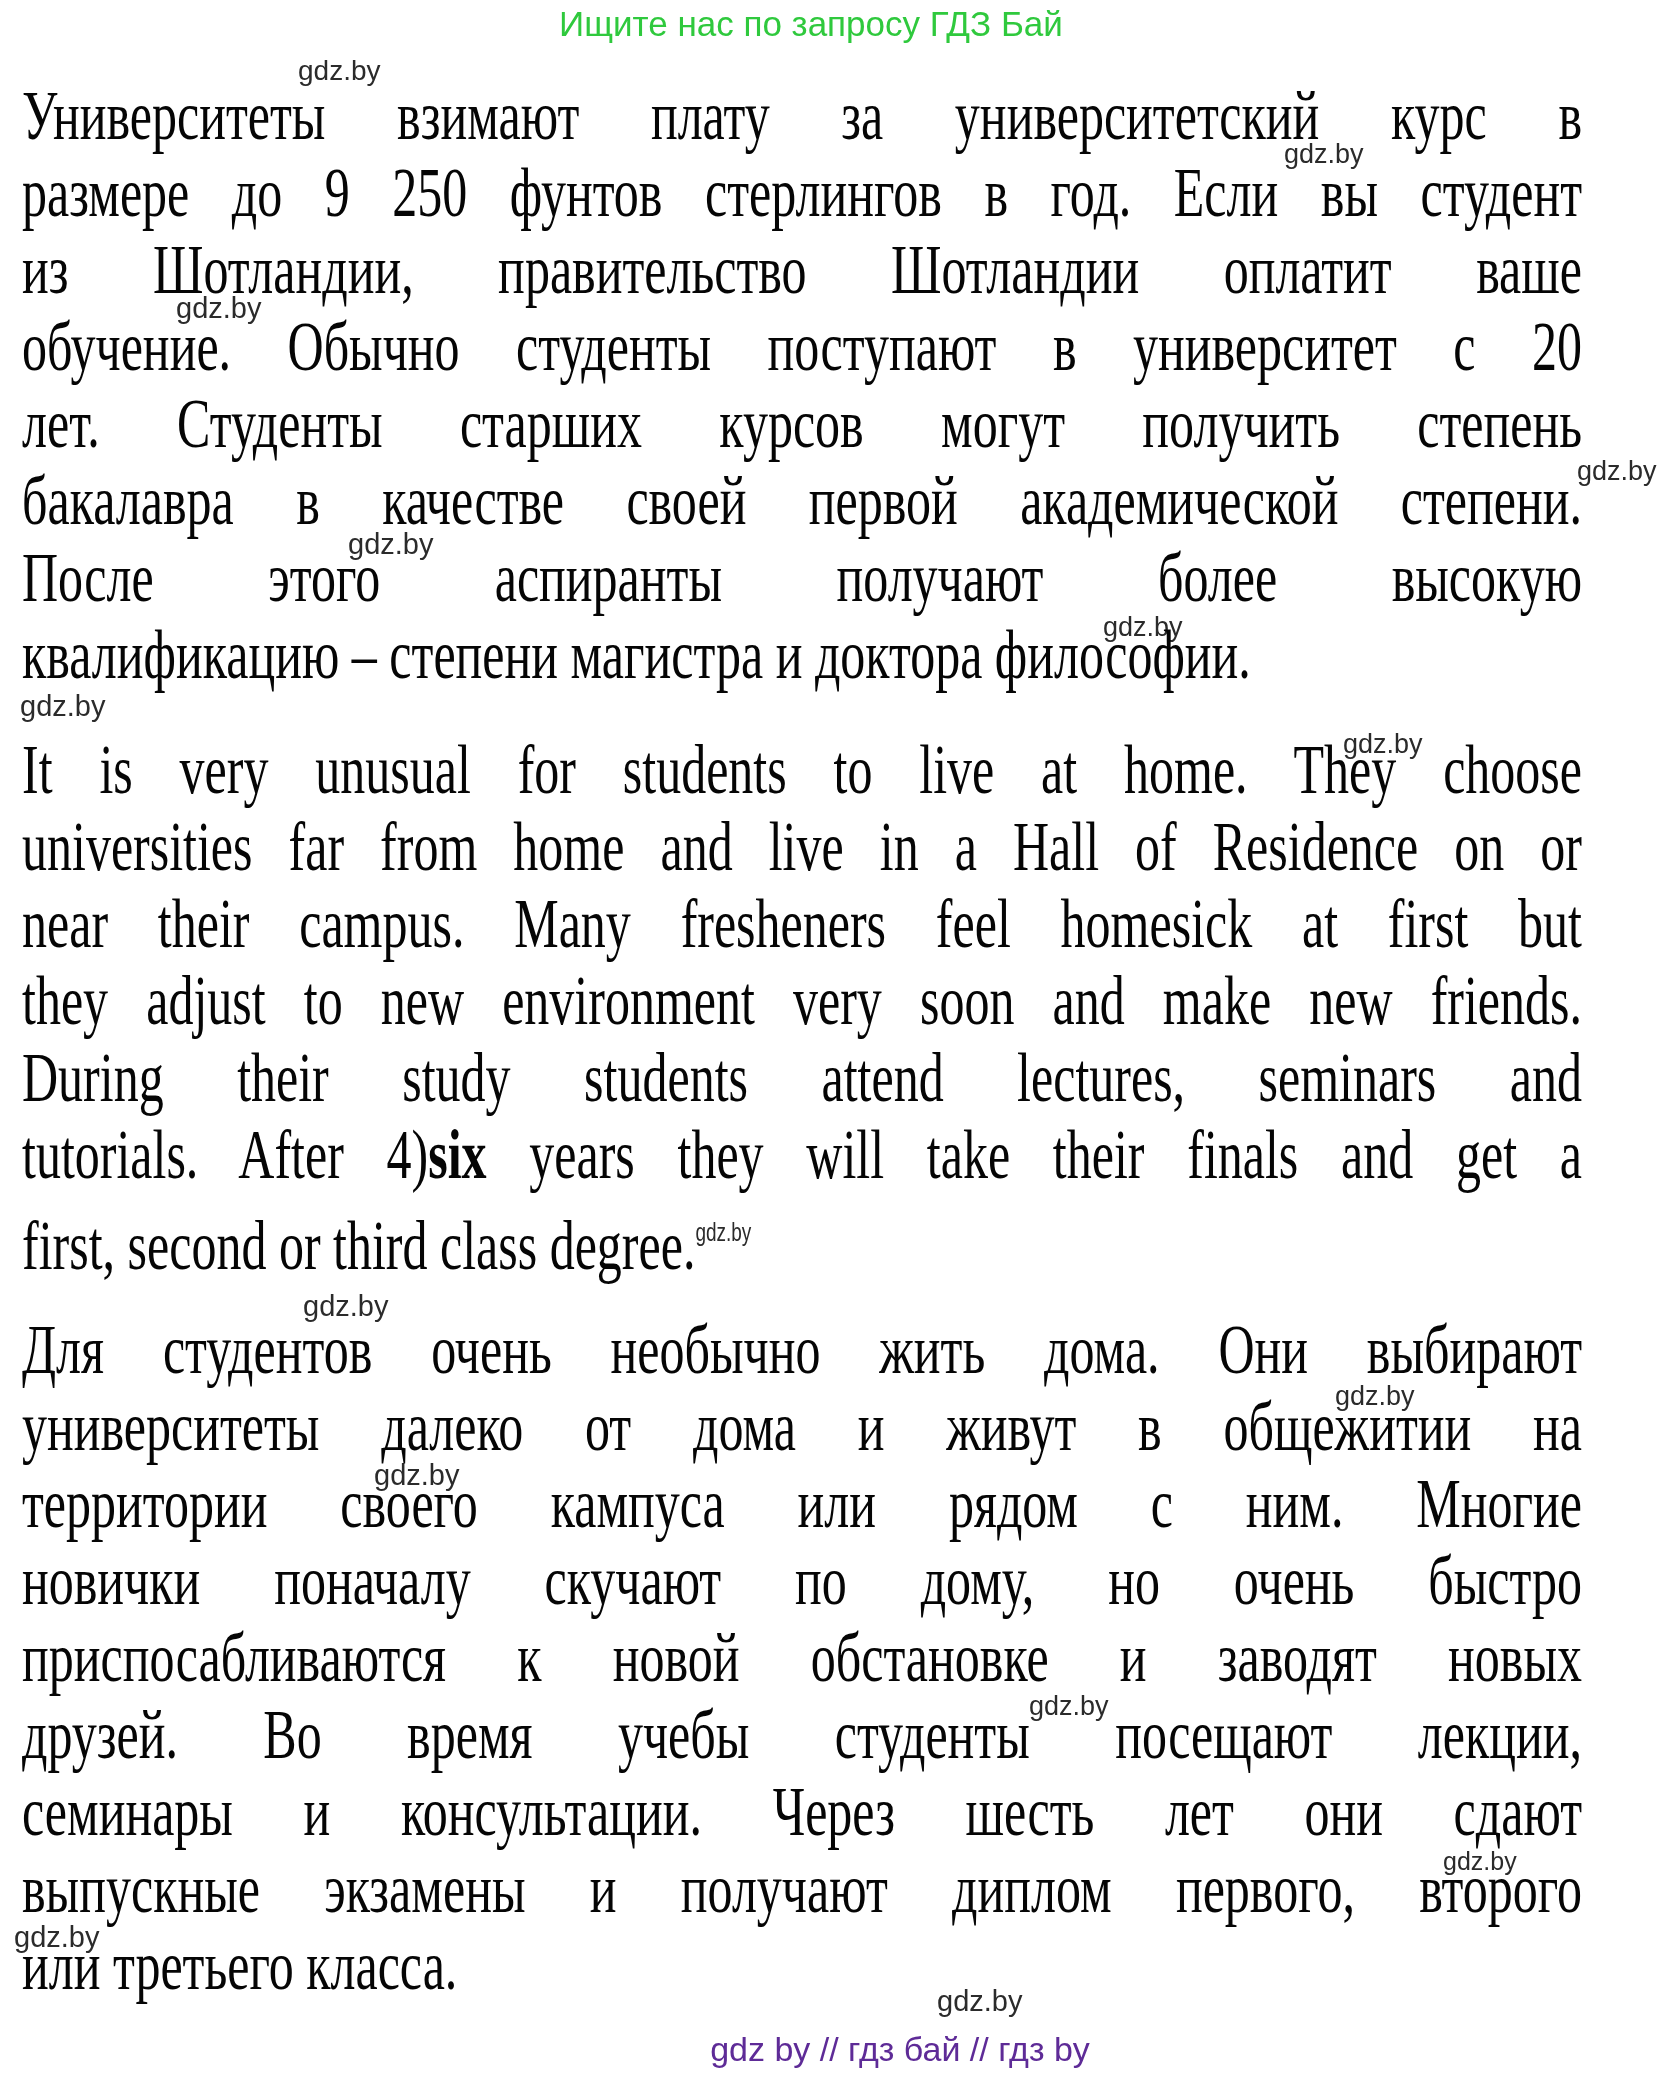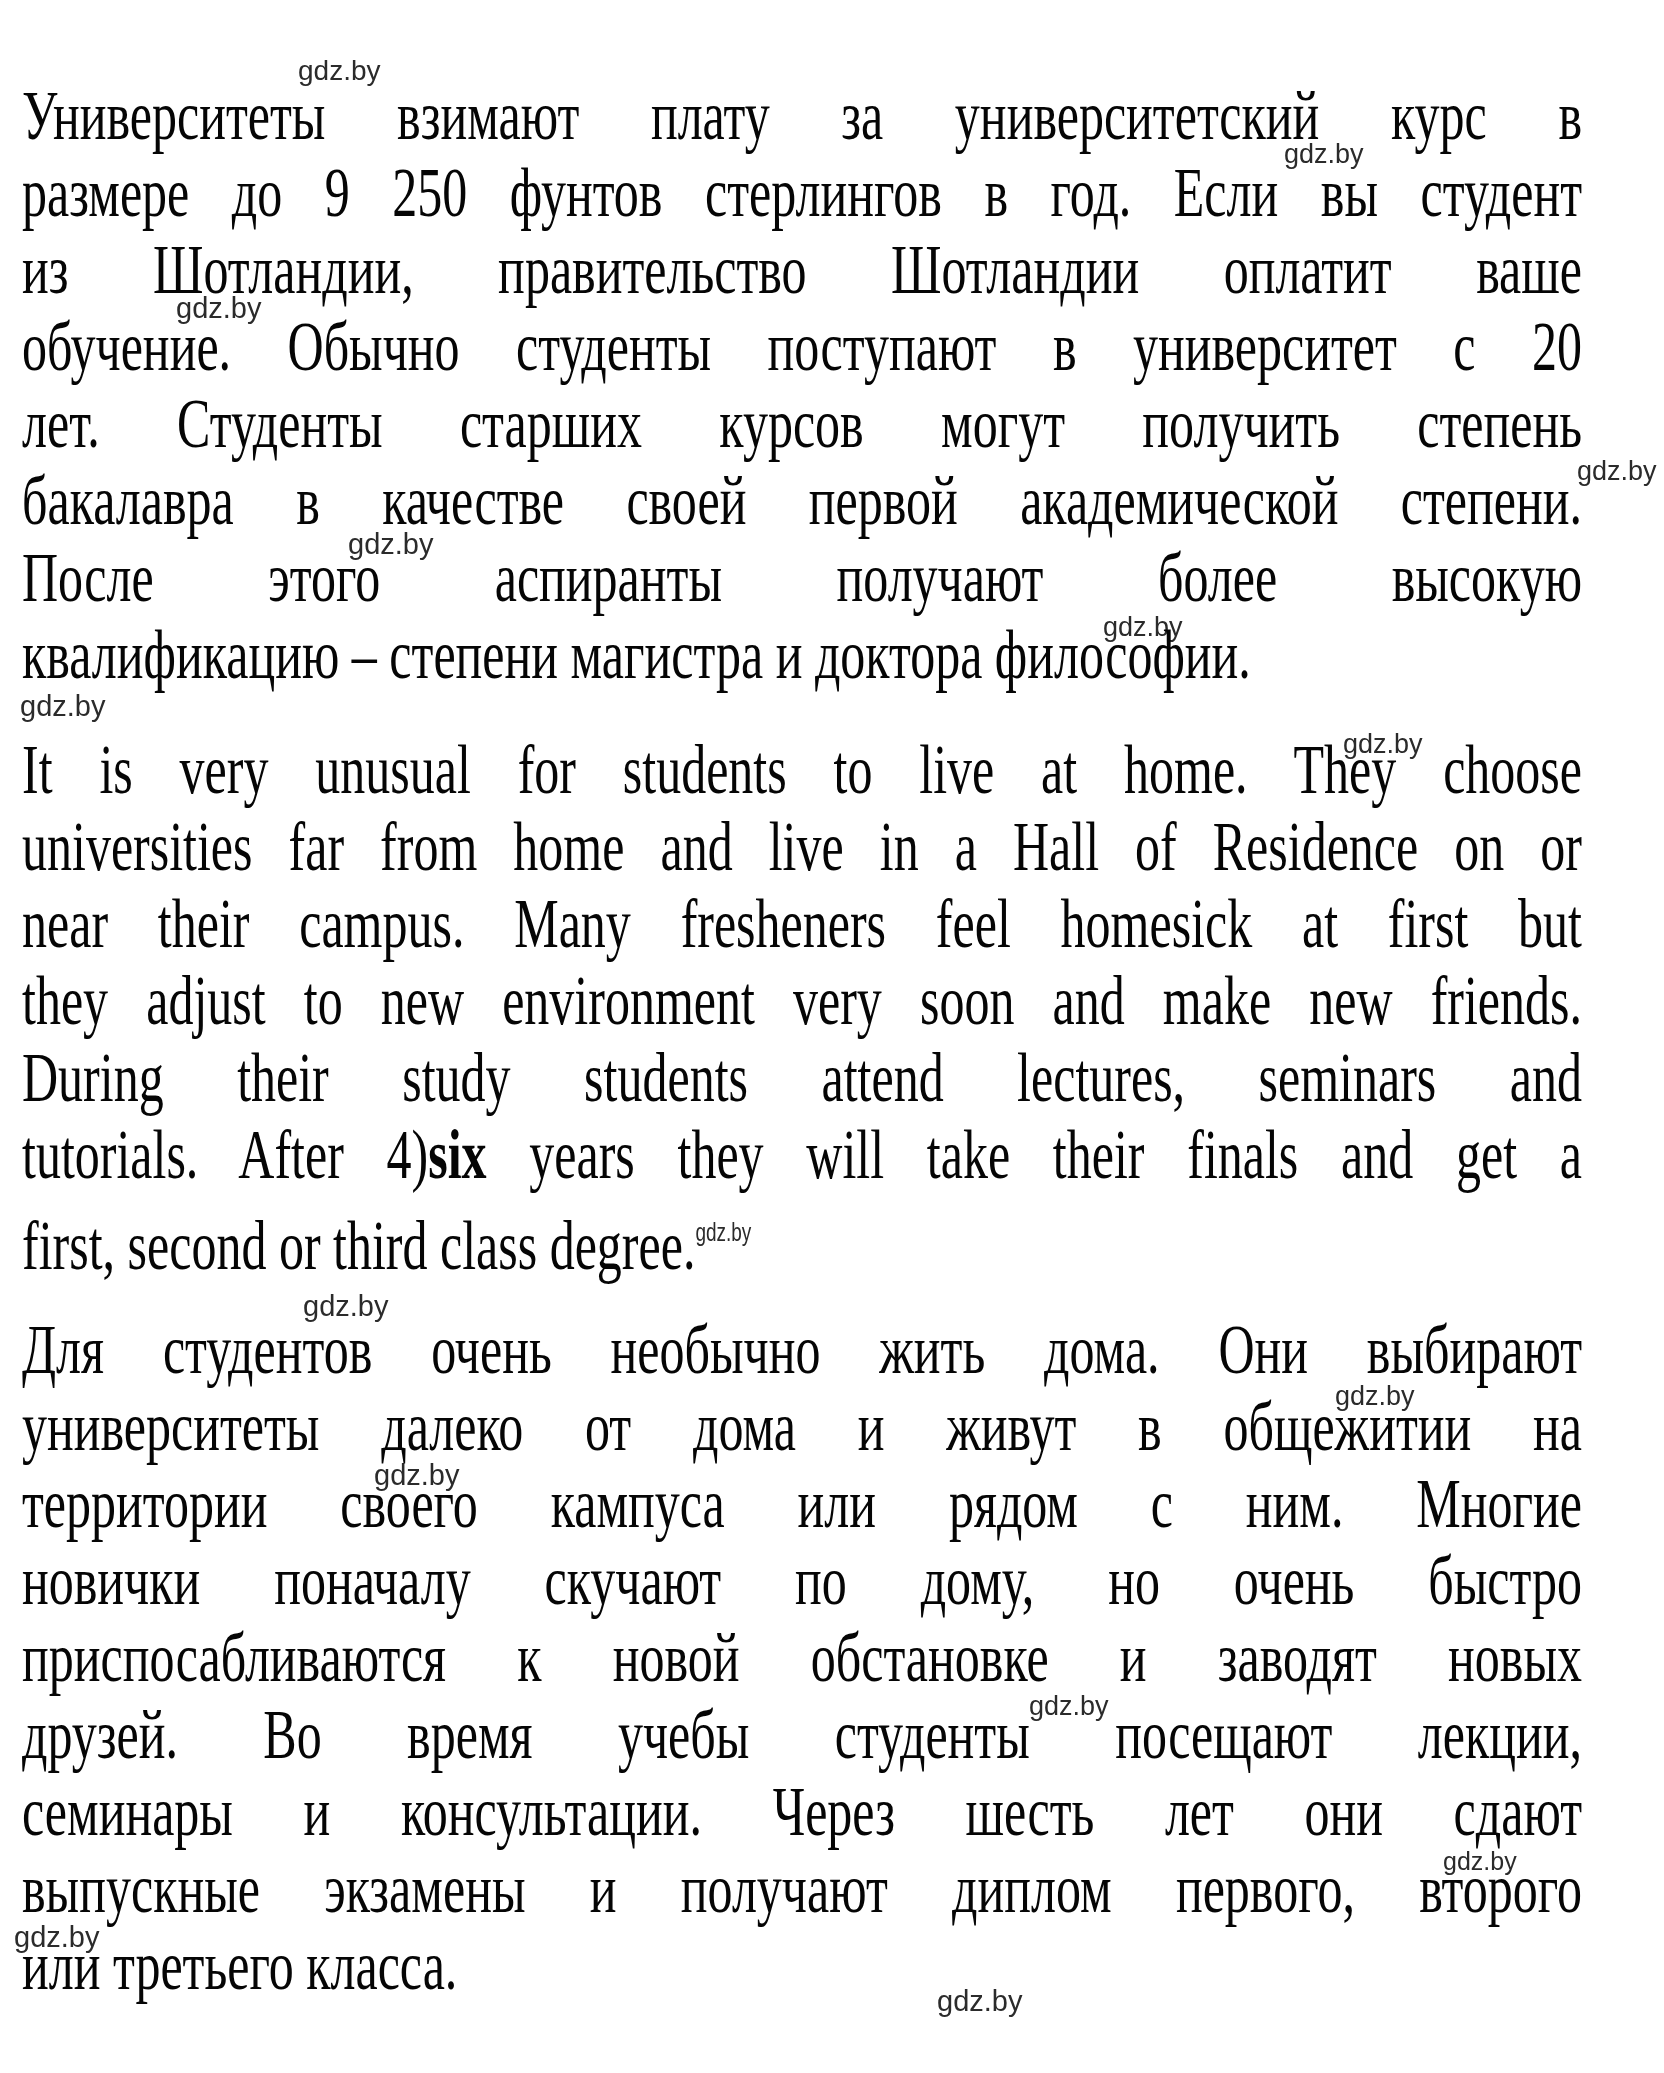--- a/index.html
+++ b/index.html
@@ -59,20 +59,21 @@
     font-family: "Liberation Sans", sans-serif;
     font-size: 34px;
     white-space: nowrap;
   }
 </style>
 </head>
 <body>
 
 <div class="page">
 
+  <div class="promo-header" style="color: rgb(47, 201, 61);">Ищите нас по запросу ГДЗ Бай</div>
 
   <div class="watermark-layer">
       <span class="watermark" style="left: 298px; top: 55px; font-size: 28px;">gdz.by</span>
       <span class="watermark" style="left: 1284px; top: 139px; font-size: 27px;">gdz.by</span>
       <span class="watermark" style="left: 176px; top: 292px; font-size: 29px;">gdz.by</span>
       <span class="watermark" style="left: 1577px; top: 456px; font-size: 27px;">gdz.by</span>
       <span class="watermark" style="left: 348px; top: 528px; font-size: 29px;">gdz.by</span>
       <span class="watermark" style="left: 1103px; top: 612px; font-size: 27px;">gdz.by</span>
       <span class="watermark" style="left: 20px; top: 690px; font-size: 29px;">gdz.by</span>
       <span class="watermark" style="left: 1343px; top: 729px; font-size: 27px;">gdz.by</span>
@@ -111,14 +112,15 @@
       <div class="line"><span>университеты далеко от дома и живут в общежитии на</span></div>
       <div class="line"><span>территории своего кампуса или рядом с ним. Многие</span></div>
       <div class="line"><span>новички поначалу скучают по дому, но очень быстро</span></div>
       <div class="line"><span>приспосабливаются к новой обстановке и заводят новых</span></div>
       <div class="line"><span>друзей. Во время учебы студенты посещают лекции,</span></div>
       <div class="line"><span>семинары и консультации. Через шесть лет они сдают</span></div>
       <div class="line"><span>выпускные экзамены и получают диплом первого, второго</span></div>
       <div class="line"><span>или третьего класса.</span></div>
     </div>
 
+  <div class="footer" style="color: rgb(94, 43, 151);">gdz by  //  гдз бай  //  гдз by</div>
 
 </div>
 
 </body></html>

